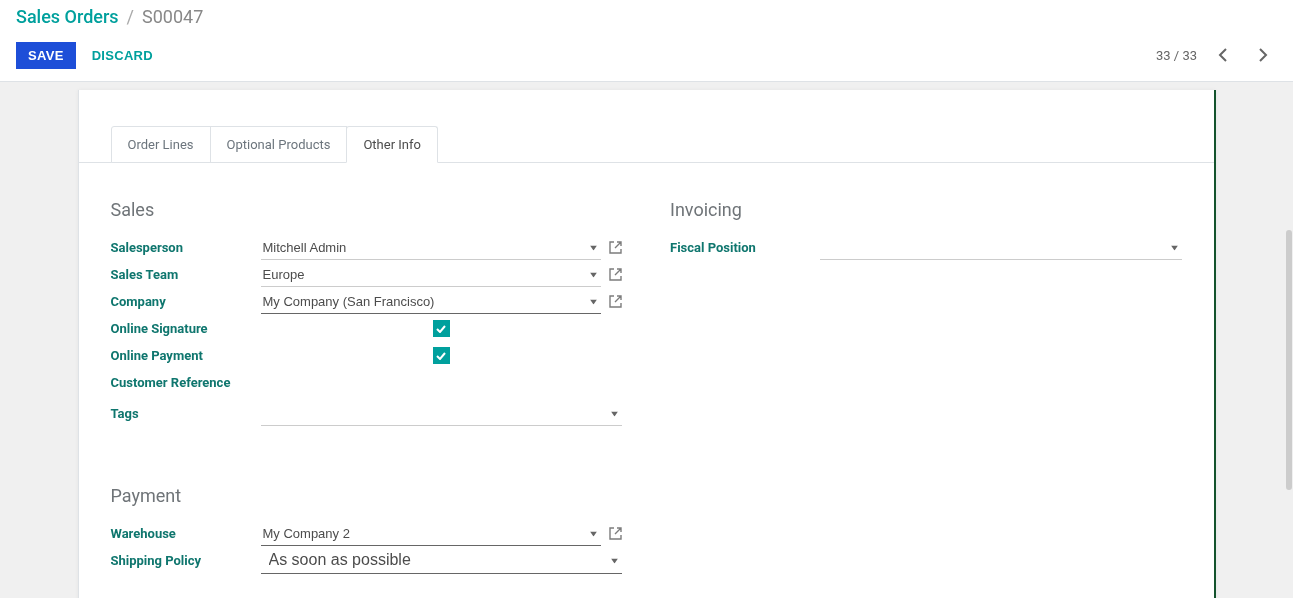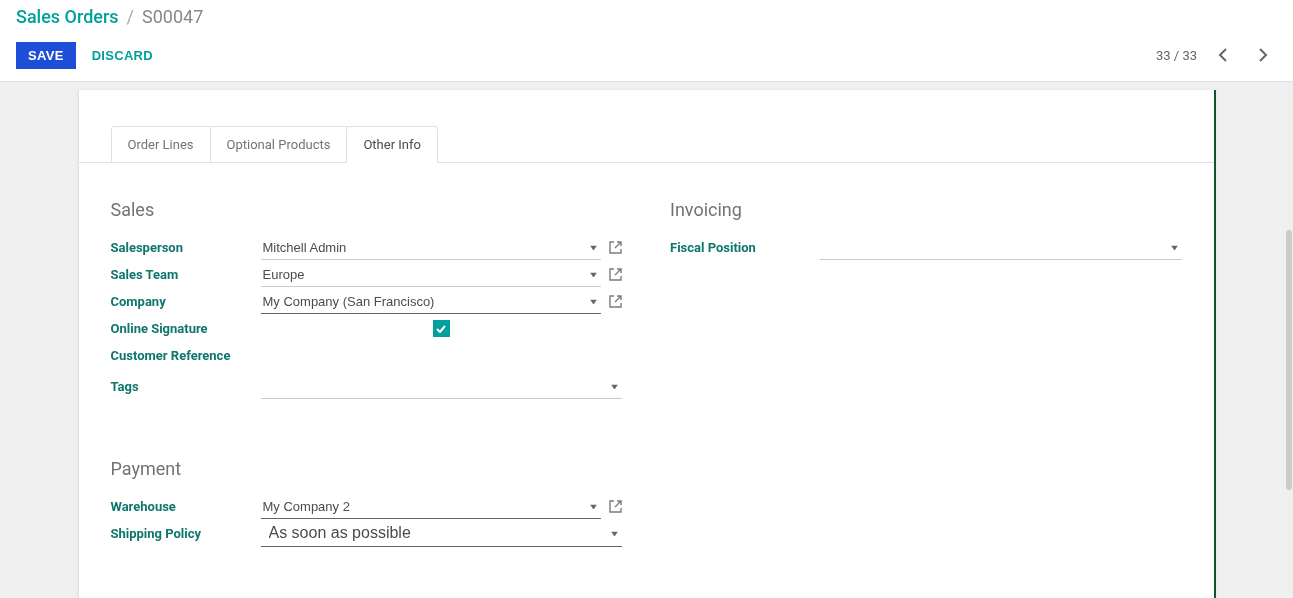--- a/index.html
+++ b/index.html
@@ -388,20 +388,30 @@
           <div class="field-label">Online Signature</div>
           <div class="field-value">
             <span class="checkbox">
               <svg viewBox="0 0 10 8">
                   <path d="M1 4 L4 7 L9 1"></path>
                 </svg>
             </span>
           </div>
         </div>
 
+        <div class="field-row">
+          <div class="field-label">Online Payment</div>
+          <div class="field-value">
+            <span class="checkbox">
+              <svg viewBox="0 0 10 8">
+                  <path d="M1 4 L4 7 L9 1"></path>
+                </svg>
+            </span>
+          </div>
+        </div>
 
         <div class="field-row">
           <div class="field-label">Customer Reference</div>
           <div class="field-value">
             <div class="input-wrap" style="visibility:hidden;">
               <input class="input-line" style="">
             </div>
           </div>
         </div>
 

